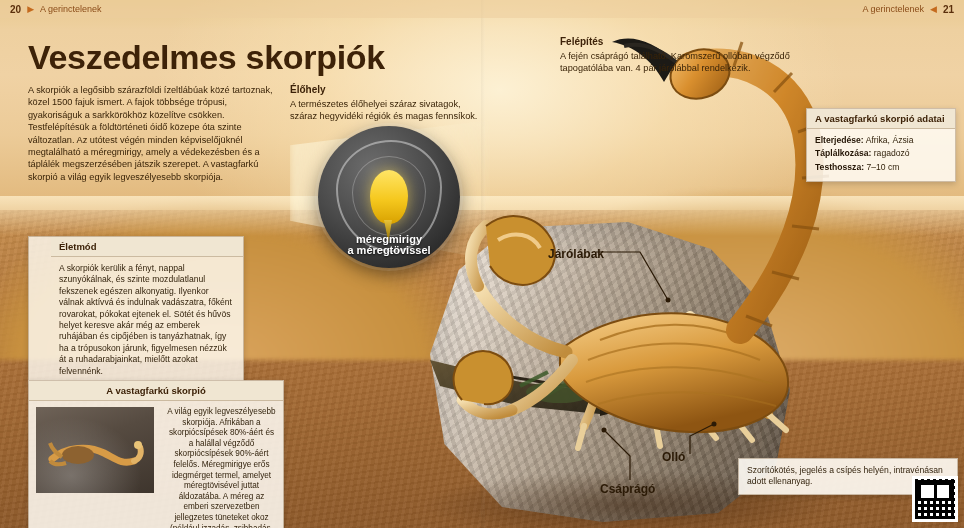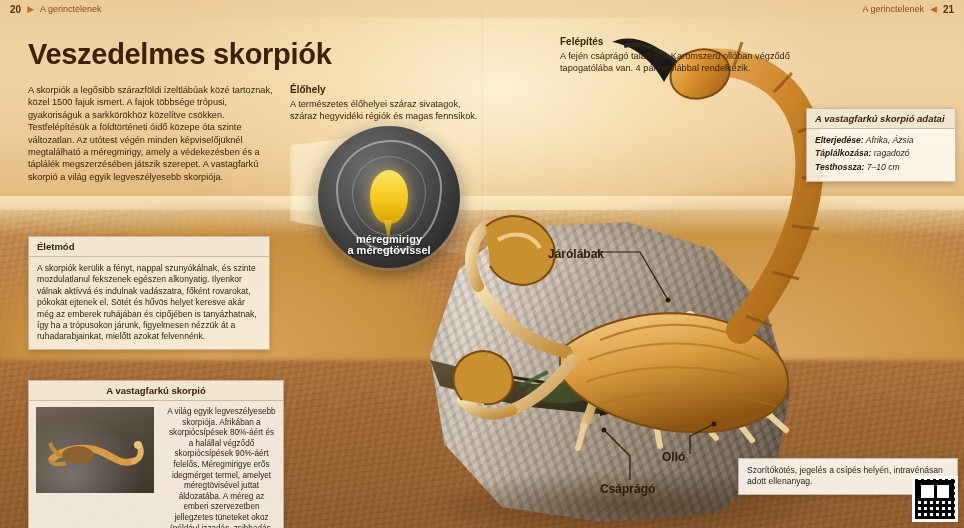--- a/index.html
+++ b/index.html
@@ -125,21 +125,21 @@
     padding: 0 10px; font-size: 9px; color: #6b3a12;
   }
   .hdr-left, .hdr-right { display: flex; align-items: center; gap: 6px; }
   .pagenum { font-weight: bold; font-size: 10px; color: #5a2f0c; }
   .tri { color: #c46a1d; font-size: 9px; }
   .hdr-title { color: #8a4c18; }
 
   
   .title {
     position: absolute; left: 28px; top: 38px;
-    font-size: 29px; font-weight: bold; color: #3d2208;
+    font-size: 34px; font-weight: bold; color: #3d2208;
     letter-spacing: -.3px;
   }
   .lead {
     position: absolute; left: 28px; top: 84px; width: 245px;
     font-size: 9.2px; line-height: 12.4px; color: #3a2408;
   }
   .col-elohely {
     position: absolute; left: 290px; top: 84px; width: 195px;
   }
   .col-felepites {
@@ -160,25 +160,25 @@
     box-shadow: 0 2px 6px rgba(0,0,0,.18);
   }
   .panel-hd {
     background: #f0e6d2;
     border-bottom: 1px solid rgba(120,85,45,.3);
     font-size: 9.5px; font-weight: bold; color: #3d2208;
     padding: 4px 8px;
   }
   .panel-bd { padding: 6px 8px; font-size: 8.6px; line-height: 11.4px; color: #2e1e08; }
 
-  #panel-adatai { left: 806px; top: 108px; width: 150px; font-style: italic; }
+  #panel-adatai { left: 806px; top: 108px; width: 150px; }
   #panel-adatai .panel-bd div { margin-bottom: 2px; }
   #panel-adatai b { color: #241505; }
 
-  #panel-eletmod { left: 28px; top: 236px; width: 242px; background: rgba(255,252,245,.80); }
+  #panel-eletmod { left: 28px; top: 236px; width: 216px; background: rgba(255,252,245,.80); padding-left: 22px; }
 
   #panel-vastag { left: 28px; top: 380px; width: 256px; background: rgba(255,252,245,.86); text-align: center; }
   .vastag-body { display: flex; gap: 13px; padding: 6px 7px; }
   .vastag-photo {
     width: 118px; height: 86px; flex: 0 0 118px;
     background:
       radial-gradient(ellipse at 30% 80%, rgba(255,255,255,.25), rgba(255,255,255,0) 60%),
       linear-gradient(160deg, #6f6358 0%, #564b41 40%, #3e352d 100%);
     position: relative; overflow: hidden;
   }

